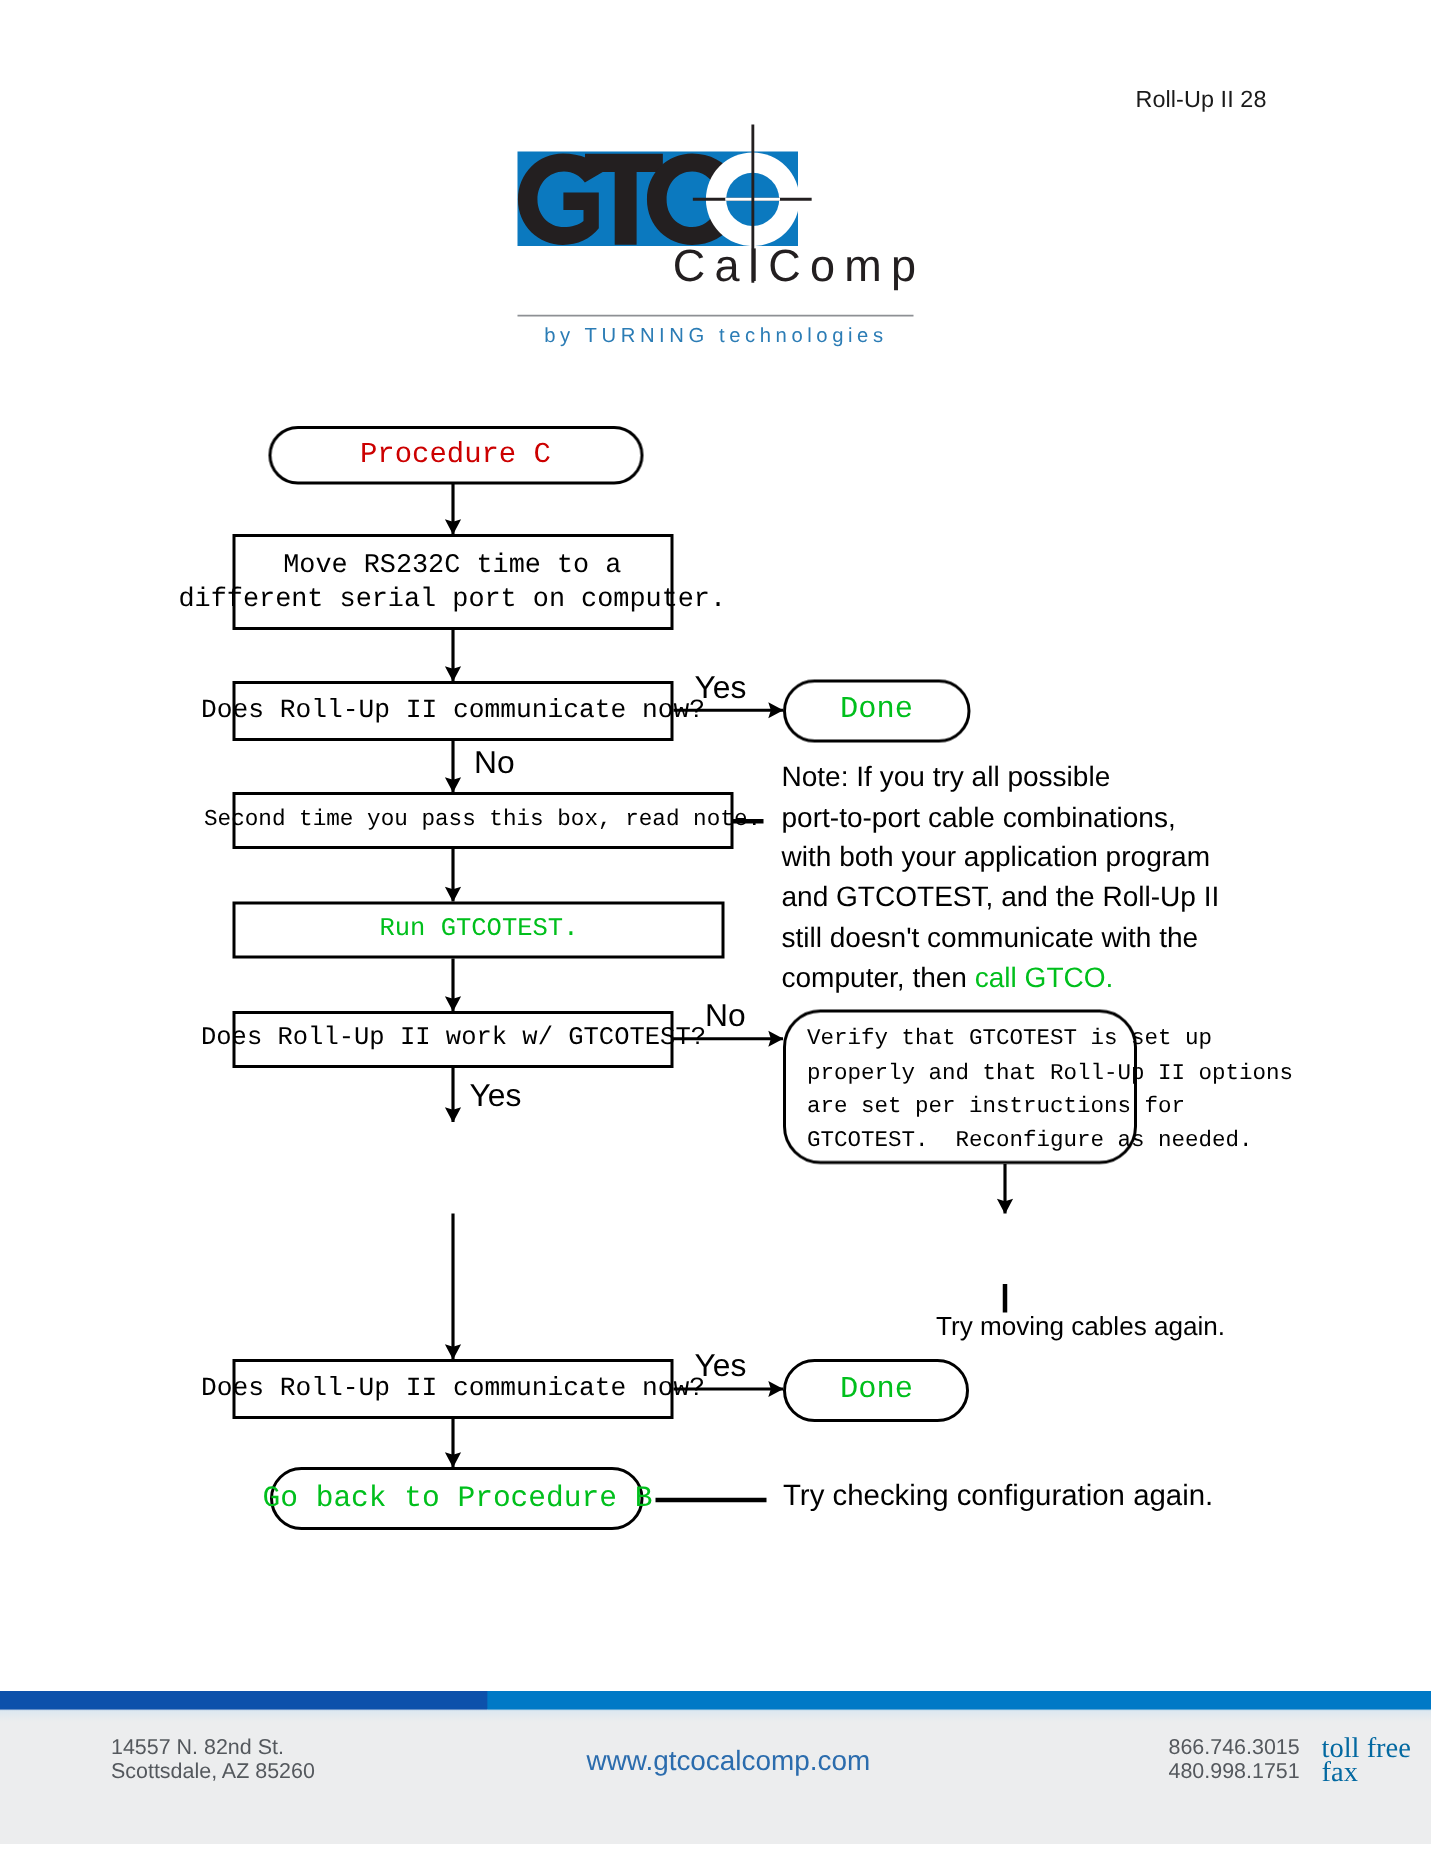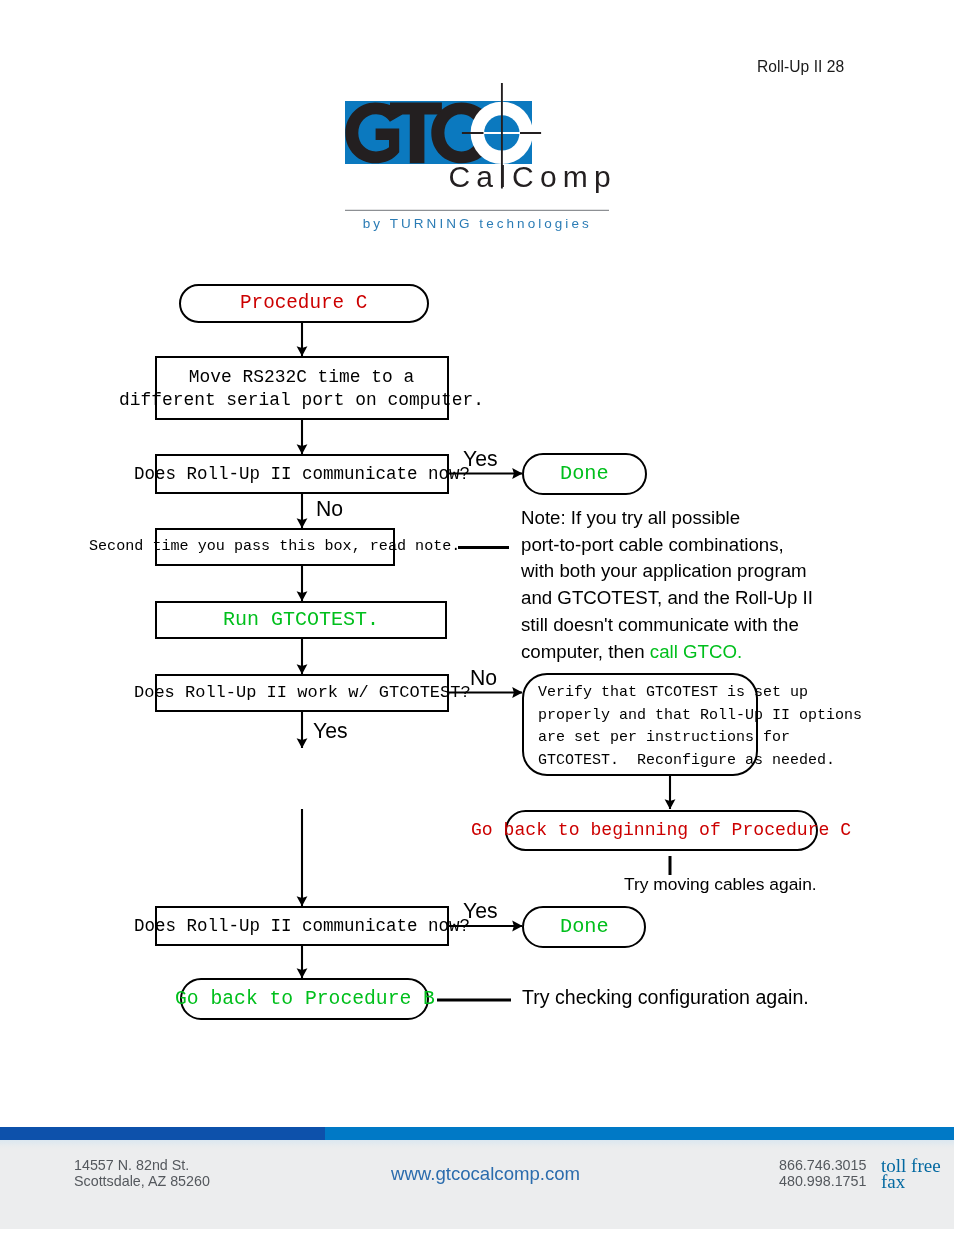--- a/index.html
+++ b/index.html
@@ -28,22 +28,22 @@
         font-size:18.7px;line-height:26.7px;white-space:nowrap;}
   .red{color:#cc0000;}
   .green{color:#00bf1c;}
   .fc .t{white-space:pre;display:block;}
 
   
   #b-start{left:178.5px;top:283.5px;width:250px;height:38.5px;font-size:19.3px;}
   #b-move{left:155px;top:356px;width:294px;height:64px;font-size:17.9px;line-height:22.5px;}
   #b-dec1{left:155px;top:454px;width:294px;height:39.5px;font-size:17.5px;}
   #b-done1{left:522px;top:452.5px;width:125px;height:41.5px;font-size:20.3px;}
-  #b-second{left:155px;top:528px;width:240px;height:38px;font-size:15.1px;}
-  #b-run{left:155px;top:601px;width:292px;height:38px;font-size:20px;}
+  #b-second{left:155px;top:528px;width:334px;height:38px;font-size:15.1px;}
+  #b-run{left:155px;top:601px;width:328px;height:38px;font-size:17px;}
   #b-dec2{left:155px;top:674px;width:294px;height:38px;font-size:17.0px;}
   #b-verify{left:522px;top:673px;width:236px;height:103px;font-size:15px;line-height:22.7px;border-radius:25px;}
   #b-goback-c{left:505px;top:809.5px;width:313px;height:40.5px;font-size:18.1px;}
   #b-install{left:155px;top:748px;width:294px;height:61px;font-size:17.8px;line-height:25px;}
   #b-dec3{left:155px;top:906px;width:294px;height:39.5px;font-size:17.5px;}
   #b-done2{left:522px;top:906px;width:124px;height:41.5px;font-size:20.3px;}
   #b-goback-b{left:179.5px;top:977.5px;width:249px;height:42px;font-size:19.7px;}
 
   
   .footer{position:absolute;left:0;top:1127px;width:954px;height:102px;}
@@ -145,23 +145,20 @@
       </div>
     <div class="fc box" id="b-dec2">
         <span class="t">Does Roll-Up II work w/ GTCOTEST?</span>
       </div>
     <div class="fc box" id="b-verify" style="align-items:flex-start;text-align:left;padding-left:14px;padding-top:6px;">
         <span class="t" style="transform-origin:left center;">Verify that GTCOTEST is set up
 properly and that Roll-Up II options
 are set per instructions for
 GTCOTEST.  Reconfigure as needed.</span>
       </div>
-    <div class="fc oval" id="b-goback-c">
-        <span class="t red">Go back to beginning of Procedure C</span>
-      </div>
     <div class="fc box" id="b-dec3">
         <span class="t">Does Roll-Up II communicate now?</span>
       </div>
     <div class="fc oval" id="b-done2">
         <span class="t green">Done</span>
       </div>
     <div class="fc oval" id="b-goback-b">
         <span class="t green">Go back to Procedure B</span>
       </div>
 

